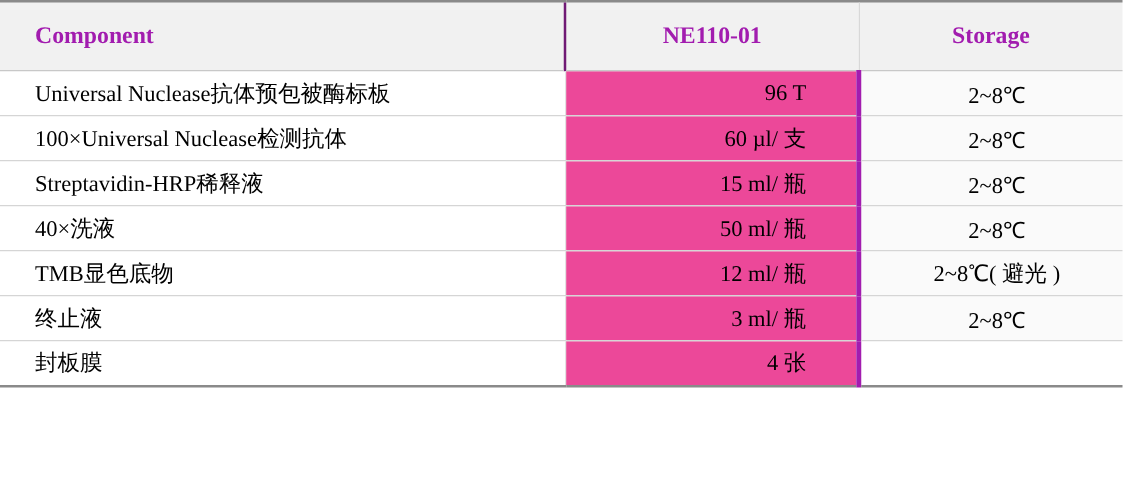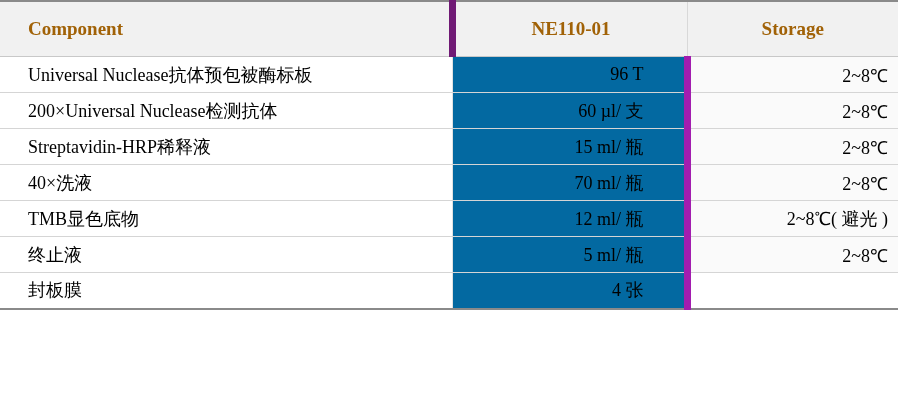--- a/index.html
+++ b/index.html
@@ -27,34 +27,34 @@
     background: #ffffff;
   }
   table.kit-table col.c-component { width: 452px; }
   table.kit-table col.c-spec { width: 235px; }
   table.kit-table col.c-storage { width: 211px; }
 
   thead th {
     background: #f1f1f1;
     font-weight: bold;
     font-size: 19px;
-    color: #a16207;
+    color: #a21caf;
     text-align: center;
     height: 46px;
     padding: 16px 10px;
     border-top: 2px solid #8a8a8a;
     border-bottom: 1px solid #c8c8c8;
     box-sizing: border-box;
   }
   thead th.th-component {
     text-align: left;
     padding-left: 28px;
   }
   thead th.th-spec {
-    border-left: 7px solid #701a75;
+    border-left: 2px solid #701a75;
     border-right: 1px solid #d8d8d8;
   }
 
   tbody td {
     font-size: 18px;
     color: #000000;
     height: 36px;
     padding: 0 10px;
     border-bottom: 1px solid #d5d5d5;
     box-sizing: border-box;
@@ -66,26 +66,26 @@
     border-bottom: 2px solid #8a8a8a;
   }
   tbody td.td-component {
     text-align: left;
     padding-left: 28px;
     background: #ffffff;
   }
   tbody td.td-spec {
     text-align: right;
     padding-right: 40px;
-    background: #0369a1;
+    background: #ec4899;
     border-left: 1px solid #e2e2e2;
-    border-right: 7px solid #a21caf;
+    border-right: 4px solid #a21caf;
   }
   tbody td.td-storage {
-    text-align: right;
+    text-align: center;
     padding-left: 18px;
     background: #fafafa;
   }
   tbody tr:last-child td.td-storage {
     background: #ffffff;
     border-bottom: 2px solid #8a8a8a;
   }
 </style>
 </head>
 <body>
@@ -104,42 +104,42 @@
         <th class="th-storage">Storage</th>
       </tr>
     </thead>
     <tbody>
       <tr>
         <td class="td-component">Universal Nuclease抗体预包被酶标板</td>
         <td class="td-spec">96 T</td>
         <td class="td-storage">2~8℃</td>
       </tr>
       <tr>
-        <td class="td-component">200×Universal Nuclease检测抗体</td>
+        <td class="td-component">100×Universal Nuclease检测抗体</td>
         <td class="td-spec">60 µl/ 支</td>
         <td class="td-storage">2~8℃</td>
       </tr>
       <tr>
         <td class="td-component">Streptavidin-HRP稀释液</td>
         <td class="td-spec">15 ml/ 瓶</td>
         <td class="td-storage">2~8℃</td>
       </tr>
       <tr>
         <td class="td-component">40×洗液</td>
-        <td class="td-spec">70 ml/ 瓶</td>
+        <td class="td-spec">50 ml/ 瓶</td>
         <td class="td-storage">2~8℃</td>
       </tr>
       <tr>
         <td class="td-component">TMB显色底物</td>
         <td class="td-spec">12 ml/ 瓶</td>
         <td class="td-storage">2~8℃( 避光 )</td>
       </tr>
       <tr>
         <td class="td-component">终止液</td>
-        <td class="td-spec">5 ml/ 瓶</td>
+        <td class="td-spec">3 ml/ 瓶</td>
         <td class="td-storage">2~8℃</td>
       </tr>
       <tr>
         <td class="td-component">封板膜</td>
         <td class="td-spec">4 张</td>
         <td class="td-storage"></td>
       </tr>
     </tbody>
   </table>
 </div>

